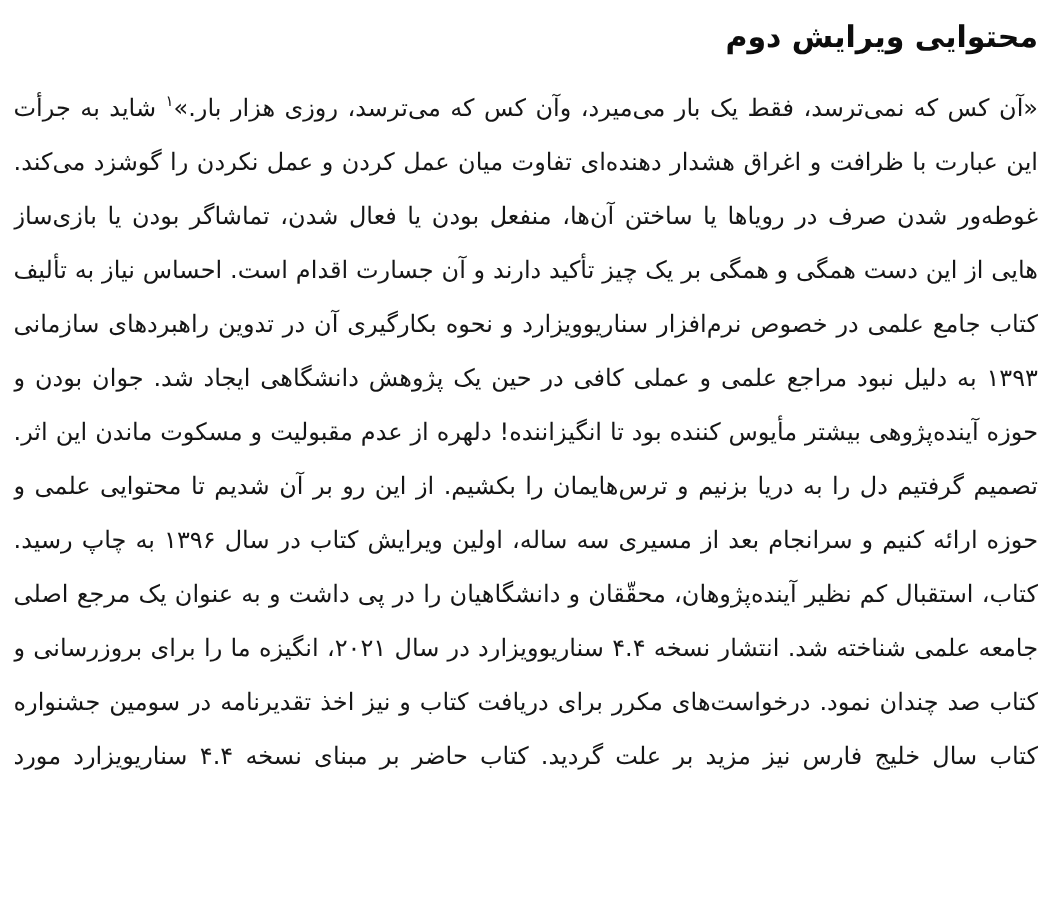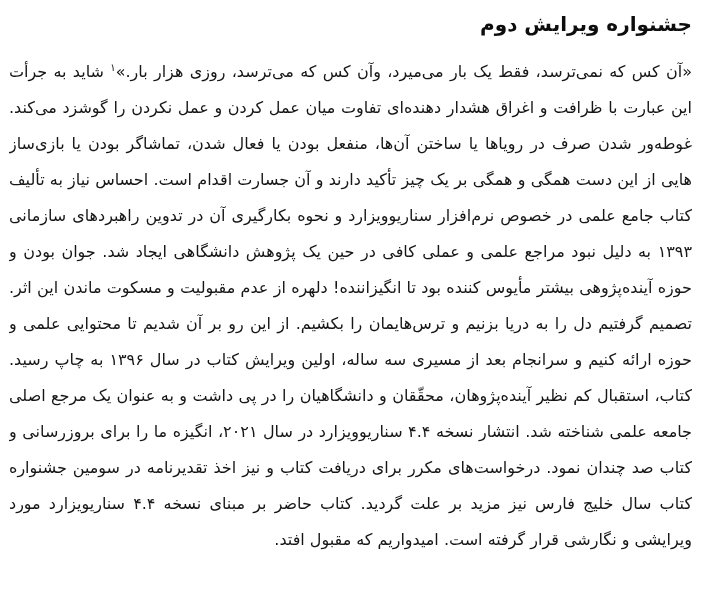--- a/index.html
+++ b/index.html
@@ -41,32 +41,31 @@
   sup.fn {
     font-size: 10px;
     line-height: 0;
     vertical-align: super;
   }
 </style>
 </head>
 <body>
 
 <div class="page" dir="rtl">
-  <h1 class="title">جشنواره ویرایش دوم</h1>
+  <h1 class="title">محتوایی ویرایش دوم</h1>
 
   <div class="para">
     <div class="line justified"><span>«آن کس که نمی‌ترسد، فقط یک بار می‌میرد، وآن کس که می‌ترسد، روزی هزار بار.»</span><sup class="fn">۱</sup><span> شاید به جرأت بتوان گفت</span></div>
 
     <div class="line justified">این عبارت با ظرافت و اغراق هشدار دهنده‌ای تفاوت میان عمل کردن و عمل نکردن را گوشزد می‌کند. تفاوت میان</div>
     <div class="line justified">غوطه‌ور شدن صرف در رویاها یا ساختن آن‌ها، منفعل بودن یا فعال شدن، تماشاگر بودن یا بازی‌ساز شدن و برداشت-</div>
     <div class="line justified">هایی از این دست همگی و همگی بر یک چیز تأکید دارند و آن جسارت اقدام است. احساس نیاز به تألیف یک</div>
     <div class="line justified">کتاب جامع علمی در خصوص نرم‌افزار سناریوویزارد و نحوه بکارگیری آن در تدوین راهبردهای سازمانی در سال</div>
     <div class="line justified">۱۳۹۳ به دلیل نبود مراجع علمی و عملی کافی در حین یک پژوهش دانشگاهی ایجاد شد. جوان بودن و گستره کم</div>
     <div class="line justified">حوزه آینده‌پژوهی بیشتر مأیوس کننده بود تا انگیزاننده! دلهره از عدم مقبولیت و مسکوت ماندن این اثر. امّا نهایتاً</div>
     <div class="line justified">تصمیم گرفتیم دل را به دریا بزنیم و ترس‌هایمان را بکشیم. از این رو بر آن شدیم تا محتوایی علمی و نوین در این</div>
     <div class="line justified">حوزه ارائه کنیم و سرانجام بعد از مسیری سه ساله، اولین ویرایش کتاب در سال ۱۳۹۶ به چاپ رسید. رونمایی از</div>
     <div class="line justified">کتاب، استقبال کم نظیر آینده‌پژوهان، محقّقان و دانشگاهیان را در پی داشت و به عنوان یک مرجع اصلی در میان</div>
     <div class="line justified">جامعه علمی شناخته شد. انتشار نسخه ۴.۴ سناریوویزارد در سال ۲۰۲۱، انگیزه ما را برای بروزرسانی و چاپ مجدد</div>
     <div class="line justified">کتاب صد چندان نمود. درخواست‌های مکرر برای دریافت کتاب و نیز اخذ تقدیرنامه در سومین جشنواره انتخاب</div>
     <div class="line justified">کتاب سال خلیج فارس نیز مزید بر علت گردید. کتاب حاضر بر مبنای نسخه ۴.۴ سناریویزارد مورد بازبینی و اصلاحات</div>
-    <div class="line lastline">ویرایشی و نگارشی قرار گرفته است. امیدواریم که مقبول افتد.</div>
   </div>
 </div>
 
 </body></html>

